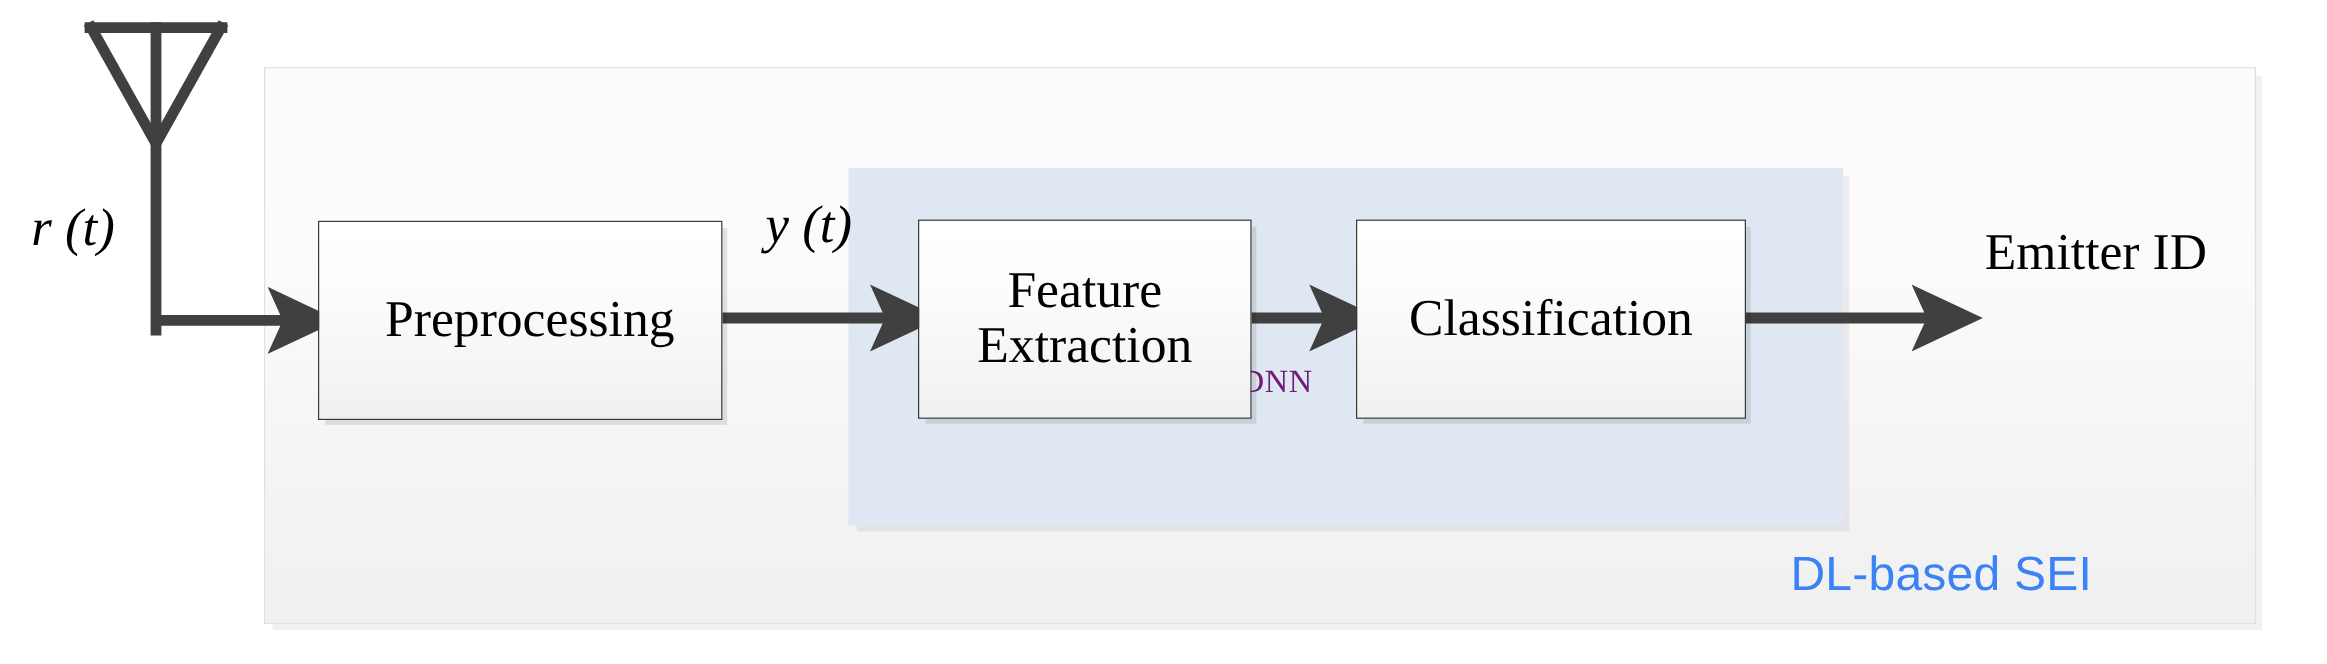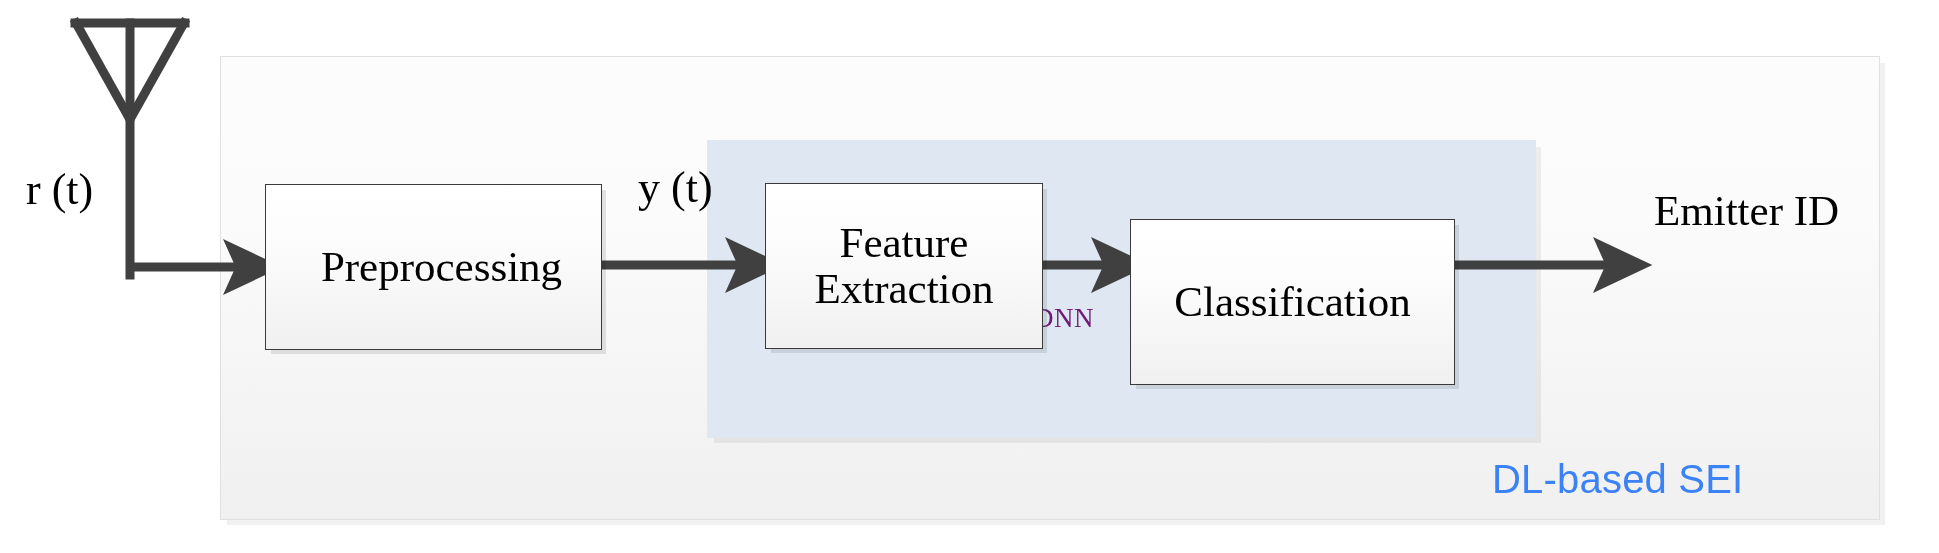--- a/index.html
+++ b/index.html
@@ -73,21 +73,20 @@
     padding-left: 16px;
   }
   #box-feature-extraction {
     left: 765px; top: 183px; width: 278px; height: 166px;
     font-size: 43px;
     text-align: center;
   }
   #box-classification {
     left: 1130px; top: 183px; width: 325px; height: 166px;
     font-size: 43px;
-    margin-top: 36px;
   }
 
   
   .antenna {
     position: absolute;
     left: 40px;
     top: 8px;
     width: 180px;
     height: 275px;
   }
@@ -99,20 +98,21 @@
     top: 0;
     width: 1939px;
     height: 553px;
     pointer-events: none;
   }
 
   
   .math-label {
     position: absolute;
     font-family: "Liberation Serif", serif;
+    font-style: italic;
     color: #000000;
     white-space: nowrap;
   }
   #label-rt {
     left: 26px; top: 164px;
     font-size: 44px;
   }
   #label-yt {
     left: 608px; top: 162px;
     font-size: 44px;

